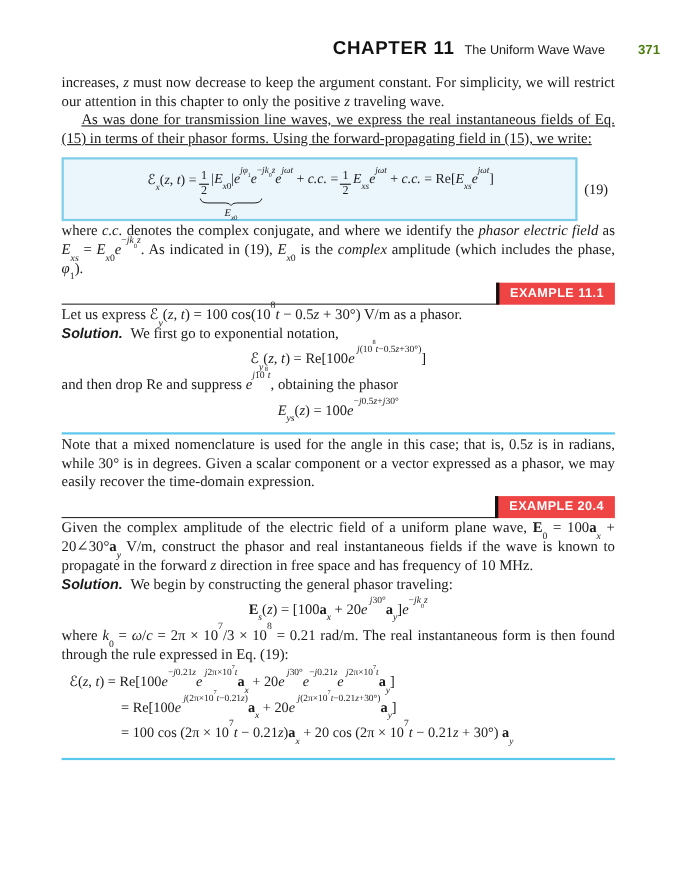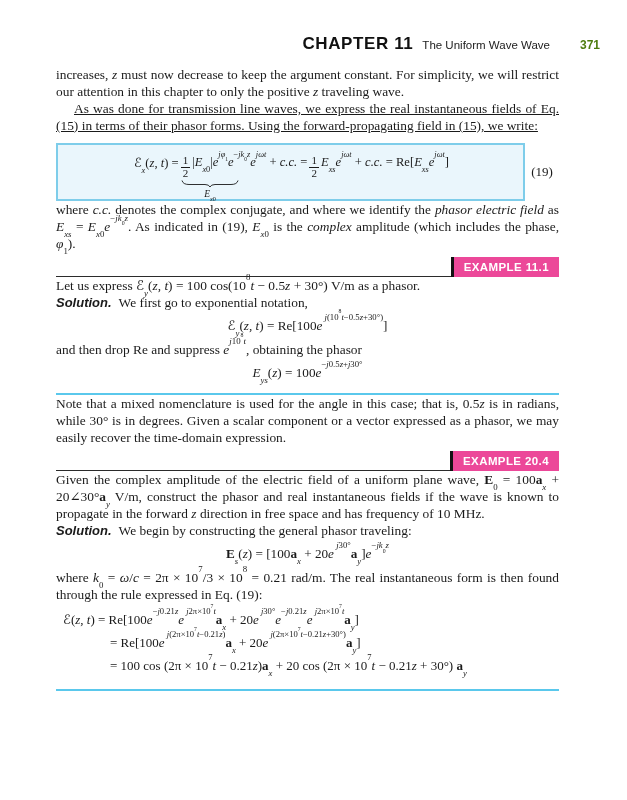--- a/index.html
+++ b/index.html
@@ -49,21 +49,21 @@
   .frac{display:inline-block;vertical-align:middle;text-align:center;font-size:11px;line-height:1.05;margin:0 2px;}
   .frac .num{display:block;border-bottom:1px solid #1a1a1a;padding:0 2px;}
   .frac .den{display:block;padding:0 2px;}
   .ub{position:relative;display:inline-block;text-align:center;}
   .ub-under{position:absolute;top:100%;left:50%;transform:translateX(-50%);margin-top:-2px;text-align:center;line-height:1;}
   .ub-label{display:block;font-size:9.5px;margin-top:0px;white-space:nowrap;}
   
   .example-header{display:flex;align-items:flex-end;margin-top:5px;}
   .example-rule{flex:1;border-bottom:1px solid #2b2b2b;}
   .example-badge{
-    background:#ec4899;color:#ffffff;
+    background:#ef4444;color:#ffffff;
     border-left:3px solid #121212;
     font-family:"Liberation Sans","DejaVu Sans",sans-serif;
     font-weight:bold;font-size:11.5px;letter-spacing:.4px;
     padding:4px 10px 4px 10px;
   }
   
   .solution{margin-top:7px;}
   .solution-label{
     font-family:"Liberation Sans","DejaVu Sans",sans-serif;
     font-weight:bold;font-style:italic;font-size:13px;margin-right:7px;

